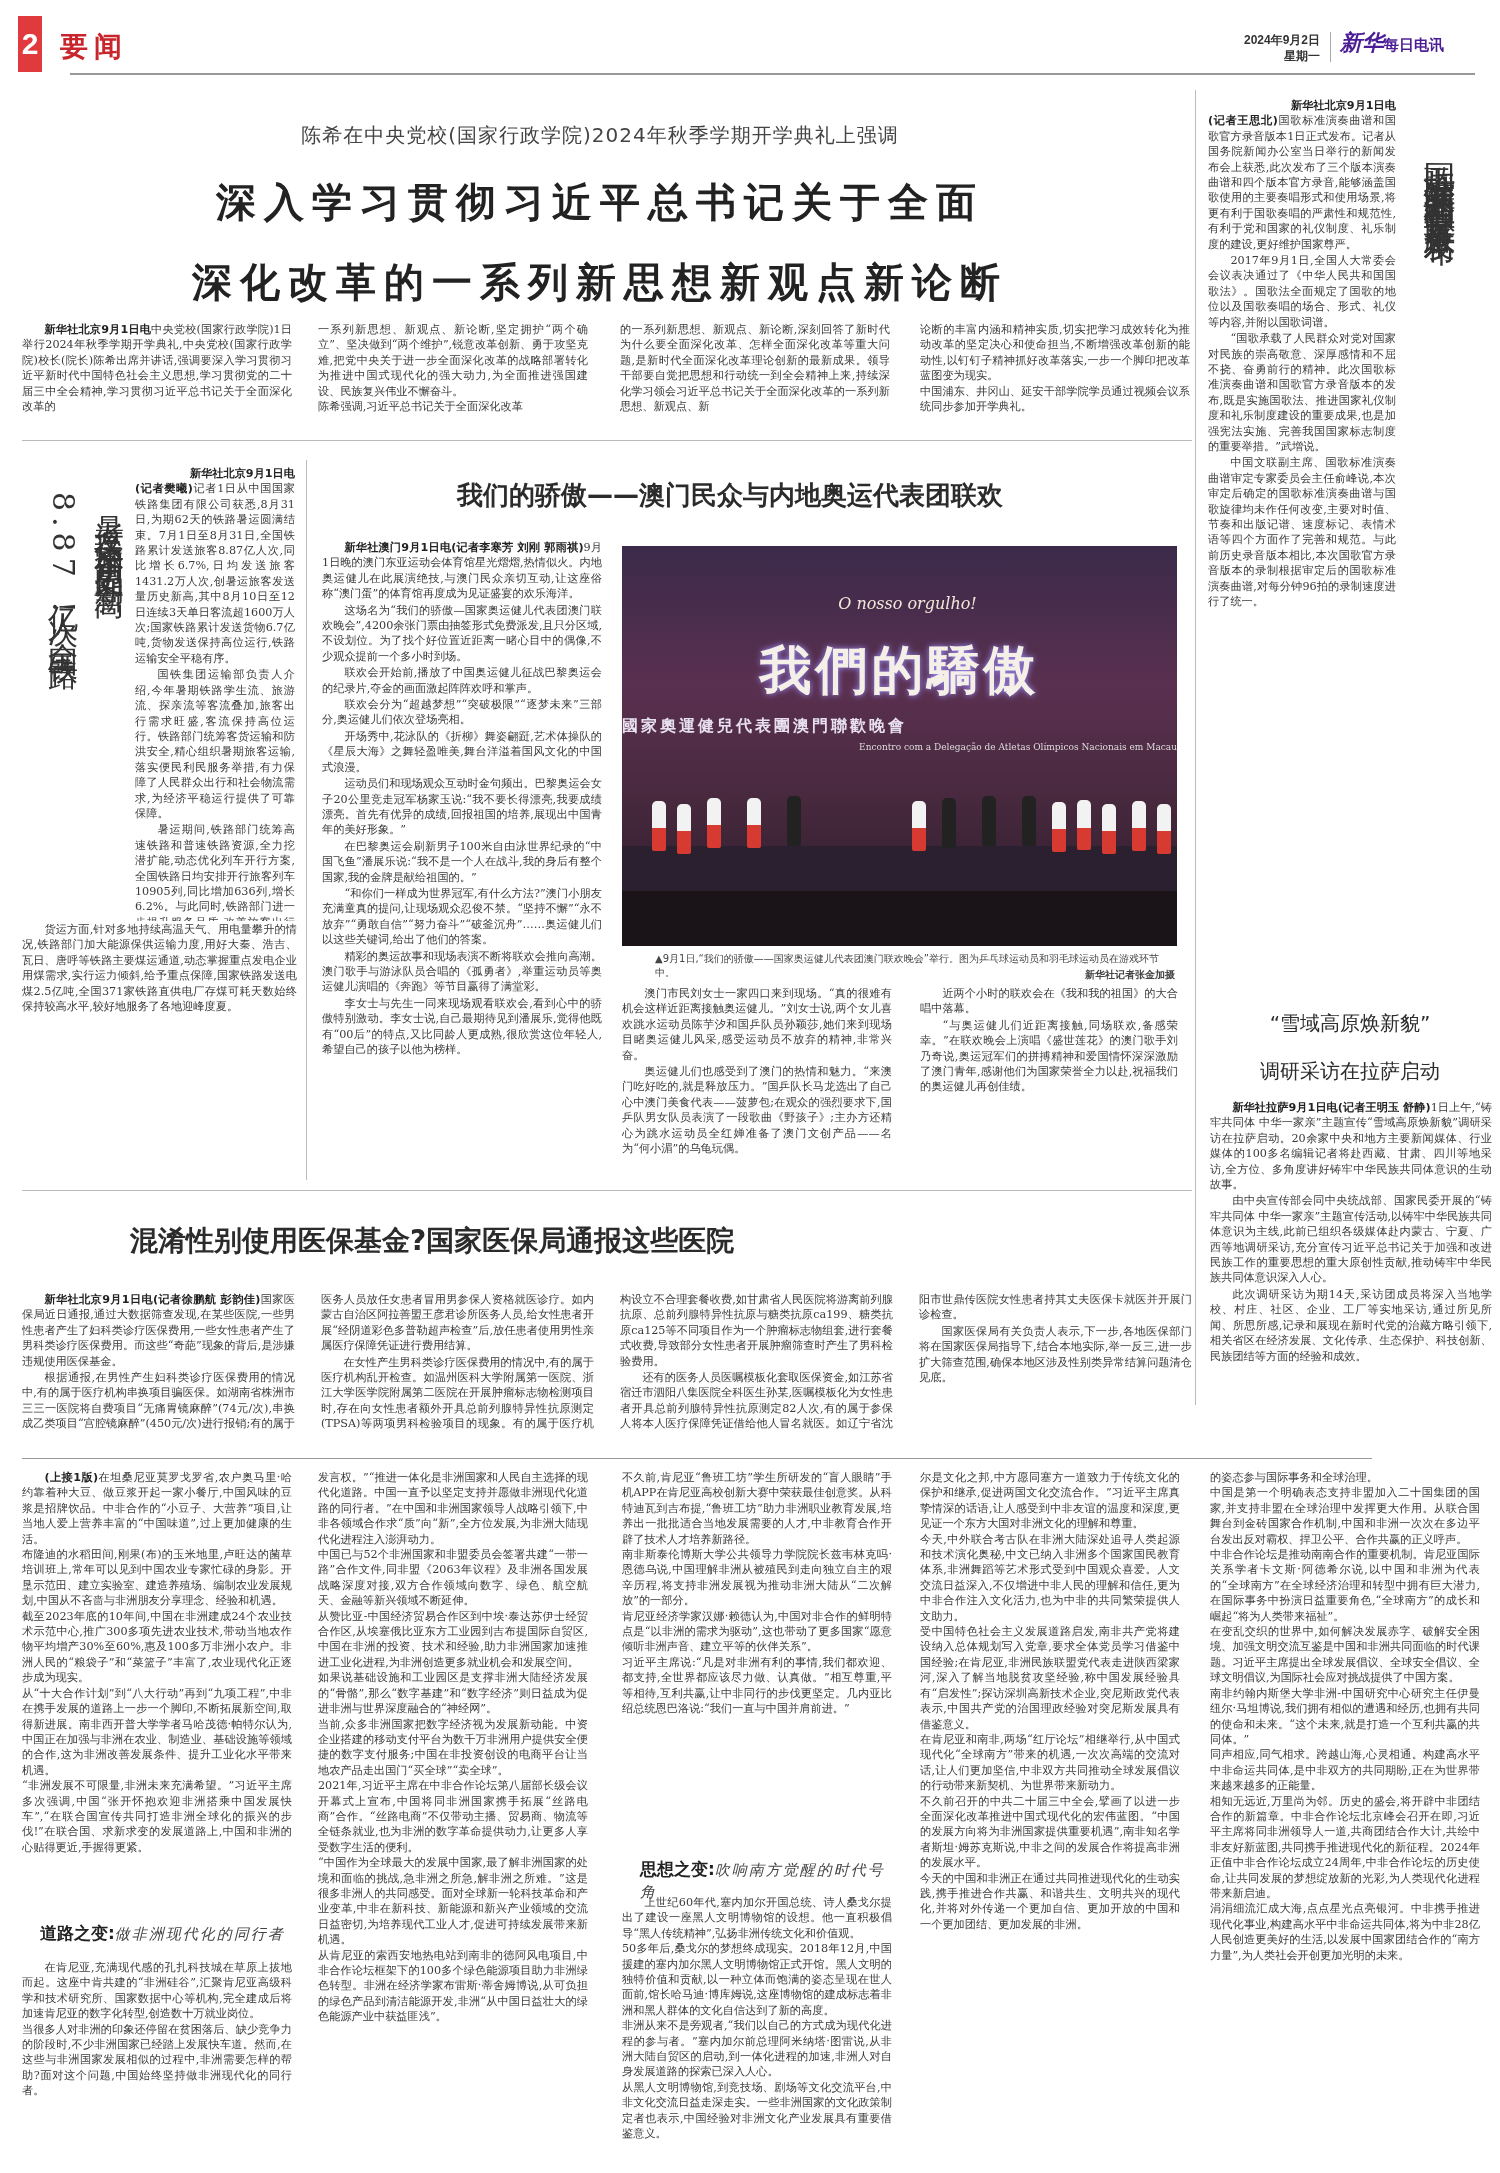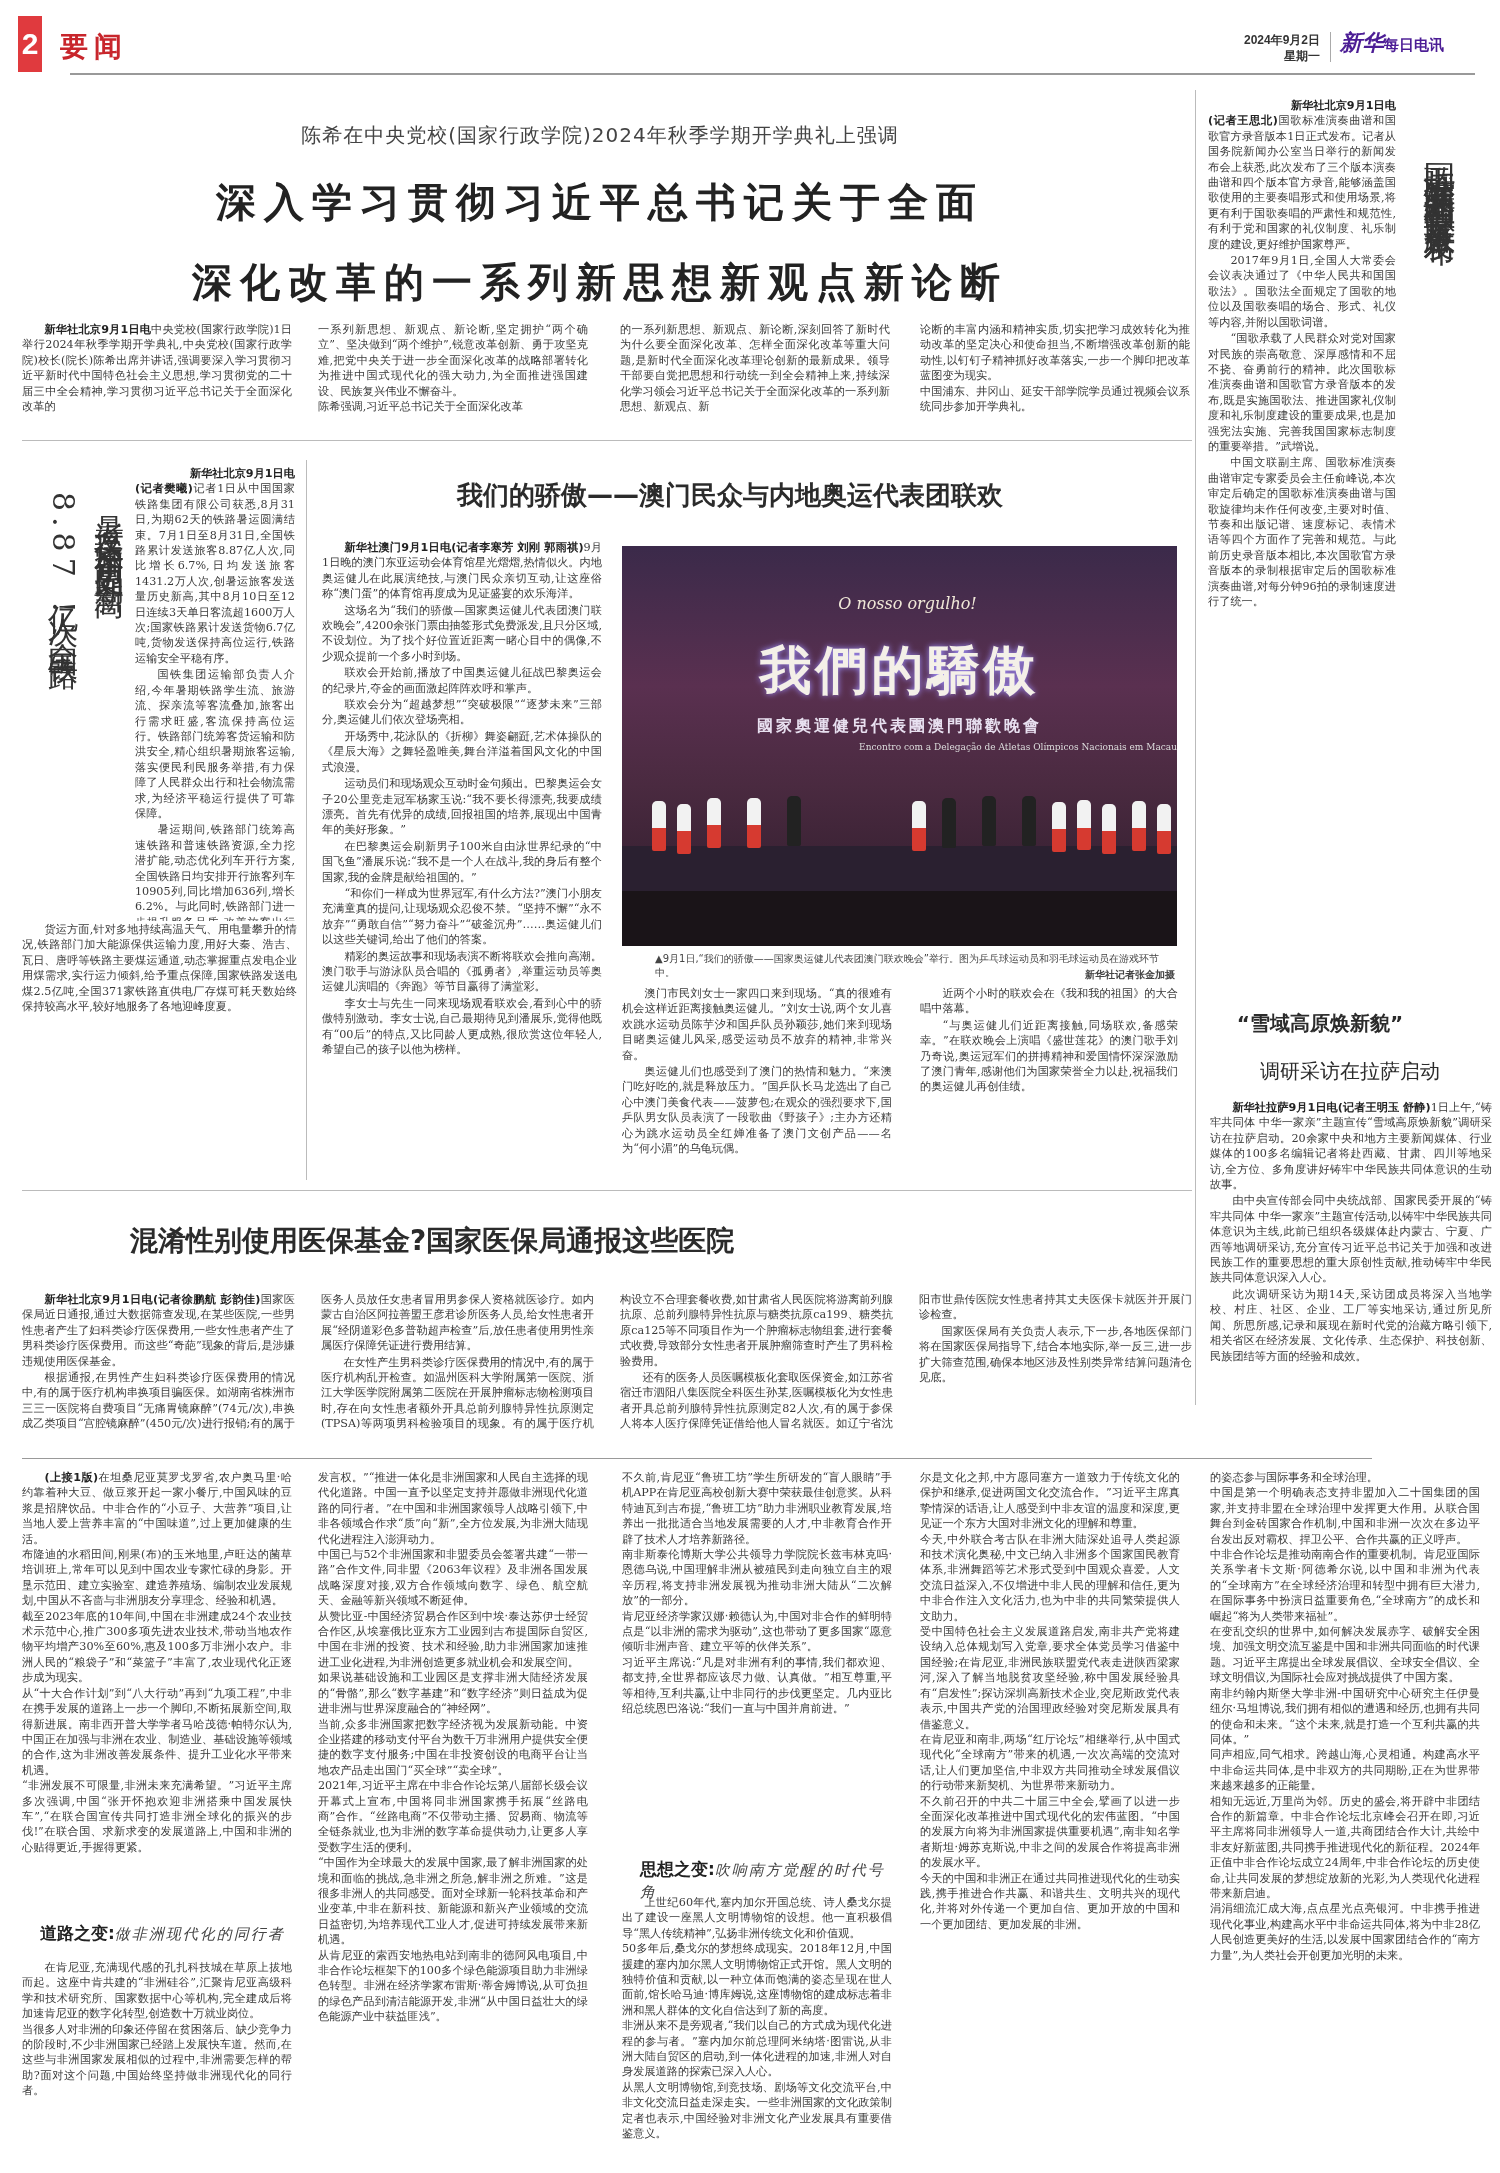--- a/index.html
+++ b/index.html
@@ -18,21 +18,21 @@
 .hdr-logo span{font-size:15px;font-style:normal}
 .kicker{left:0;width:1200px;text-align:center;top:122px;font:20px "DejaVu Sans",sans-serif;color:#444;letter-spacing:1px}
 .headline{left:0;width:1200px;text-align:center;font:bold 40px "DejaVu Serif",serif;color:#222;letter-spacing:8px}
 .vhead{writing-mode:vertical-rl;font:30px "DejaVu Serif",serif;color:#333;letter-spacing:6px}
 .vline{width:1px;background:#bbb}
 .hline{height:1px;background:#bbb}
 .subhead{font:bold 24px "DejaVu Sans",sans-serif;color:#2b2b2b;text-align:center}
 .photo{background:linear-gradient(180deg,#3b2a4a 0%,#5a3050 35%,#4a2a40 60%,#2a1a28 100%);overflow:hidden}
 .photo .banner{position:absolute;left:8%;width:84%;top:90px;text-align:center;font:bold 52px "DejaVu Sans",sans-serif;color:#f4f0e8;letter-spacing:4px;text-shadow:0 0 6px #a090ff}
 .photo .eng{position:absolute;left:8px;width:100%;top:48px;text-align:center;font:italic 16px "DejaVu Serif",serif;color:#f0e8d8}
-.photo .sub{position:absolute;left:0;width:100%;top:170px;text-align:center;font:bold 16px "DejaVu Sans",sans-serif;color:#e8e0f0;letter-spacing:3px}
+.photo .sub{position:absolute;left:0;width:100%;top:170px;text-align:left;font:bold 16px "DejaVu Sans",sans-serif;color:#e8e0f0;letter-spacing:3px}
 .photo .sub2{position:absolute;left:0;width:100%;top:196px;text-align:right;font:9px "DejaVu Serif",serif;color:#ddd}
 .photo .stage{position:absolute;left:0;top:300px;width:100%;height:60px;background:#2a2030}
 .photo .crowd{position:absolute;left:0;bottom:0;width:100%;height:55px;background:#1a1418}
 .fig{position:absolute;width:14px;height:50px;border-radius:5px 5px 2px 2px;background:#eee}
 .fig.r{background:linear-gradient(180deg,#f2f2f2 0 55%,#d63a30 55% 100%)}
 .fig.k{background:#222}
 .caption{font:10px "DejaVu Sans",sans-serif;color:#444;line-height:14px}
 .sect{font:bold 17px "DejaVu Sans",sans-serif;color:#222}
 .sect span{font:italic 15px "DejaVu Serif",serif;color:#444;font-weight:normal;letter-spacing:2px}
 </style>
@@ -123,21 +123,21 @@
 <div class="abs vline" style="left:1195px;top:90px;height:1315px"></div>
 <div class="abs txt" style="left:1208px;top:98px;width:188px;height:870px;text-indent:0">
   <div style="text-align:right" class="lead">新华社北京9月1日电</div>
   <p style="text-indent:0"><span class="lead">(记者王思北)</span><span>国歌标准演奏曲谱和国歌官方录音版本1日正式发布。记者从国务院新闻办公室当日举行的新闻发布会上获悉,此次发布了三个版本演奏曲谱和四个版本官方录音,能够涵盖国歌使用的主要奏唱形式和使用场景,将更有利于国歌奏唱的严肃性和规范性,有利于党和国家的礼仪制度、礼乐制度的建设,更好维护国家尊严。</span></p>
   <p>2017年9月1日,全国人大常委会会议表决通过了《中华人民共和国国歌法》。国歌法全面规定了国歌的地位以及国歌奏唱的场合、形式、礼仪等内容,并附以国歌词谱。</p>
   <p>“国歌承载了人民群众对党对国家对民族的崇高敬意、深厚感情和不屈不挠、奋勇前行的精神。此次国歌标准演奏曲谱和国歌官方录音版本的发布,既是实施国歌法、推进国家礼仪制度和礼乐制度建设的重要成果,也是加强宪法实施、完善我国国家标志制度的重要举措。”武增说。</p>
   <p>中国文联副主席、国歌标准演奏曲谱审定专家委员会主任俞峰说,本次审定后确定的国歌标准演奏曲谱与国歌旋律均未作任何改变,主要对时值、节奏和出版记谱、速度标记、表情术语等四个方面作了完善和规范。与此前历史录音版本相比,本次国歌官方录音版本的录制根据审定后的国歌标准演奏曲谱,对每分钟96拍的录制速度进行了统一。</p>
 </div>
 <div class="abs vhead" style="left:1418px;top:138px;font-size:32px;letter-spacing:4px">国歌标准演奏曲谱和国歌官方录音版本发布</div>
 
-<div class="abs subhead" style="left:1180px;top:1010px;width:280px;font-weight:bold;font-size:20px">“雪域高原焕新貌”</div>
+<div class="abs subhead" style="left:1210px;top:1010px;width:280px;font-weight:normal;font-size:20px">“雪域高原焕新貌”</div>
 <div class="abs subhead" style="left:1210px;top:1058px;width:280px;font-weight:normal;font-size:20px">调研采访在拉萨启动</div>
 <div class="abs txt" style="left:1210px;top:1100px;width:282px;height:305px">
   <p><span class="lead">新华社拉萨9月1日电</span><span class="lead">(记者王明玉 舒静)</span><span>1日上午,“铸牢共同体 中华一家亲”主题宣传“雪域高原焕新貌”调研采访在拉萨启动。20余家中央和地方主要新闻媒体、行业媒体的100多名编辑记者将赴西藏、甘肃、四川等地采访,全方位、多角度讲好铸牢中华民族共同体意识的生动故事。</span></p>
   <p>由中央宣传部会同中央统战部、国家民委开展的“铸牢共同体 中华一家亲”主题宣传活动,以铸牢中华民族共同体意识为主线,此前已组织各级媒体赴内蒙古、宁夏、广西等地调研采访,充分宣传习近平总书记关于加强和改进民族工作的重要思想的重大原创性贡献,推动铸牢中华民族共同体意识深入人心。</p>
   <p>此次调研采访为期14天,采访团成员将深入当地学校、村庄、社区、企业、工厂等实地采访,通过所见所闻、所思所感,记录和展现在新时代党的治藏方略引领下,相关省区在经济发展、文化传承、生态保护、科技创新、民族团结等方面的经验和成效。</p>
 </div>
 
 <div class="abs hline" style="left:22px;top:1190px;width:1170px"></div>
 <div class="abs subhead" style="left:22px;top:1222px;width:1170px;font-size:28px;text-align:left;padding-left:108px">混淆性别使用医保基金?国家医保局通报这些医院</div>
 <div class="abs txt" style="left:22px;top:1292px;width:1170px;height:150px;column-count:4;column-gap:26px">

